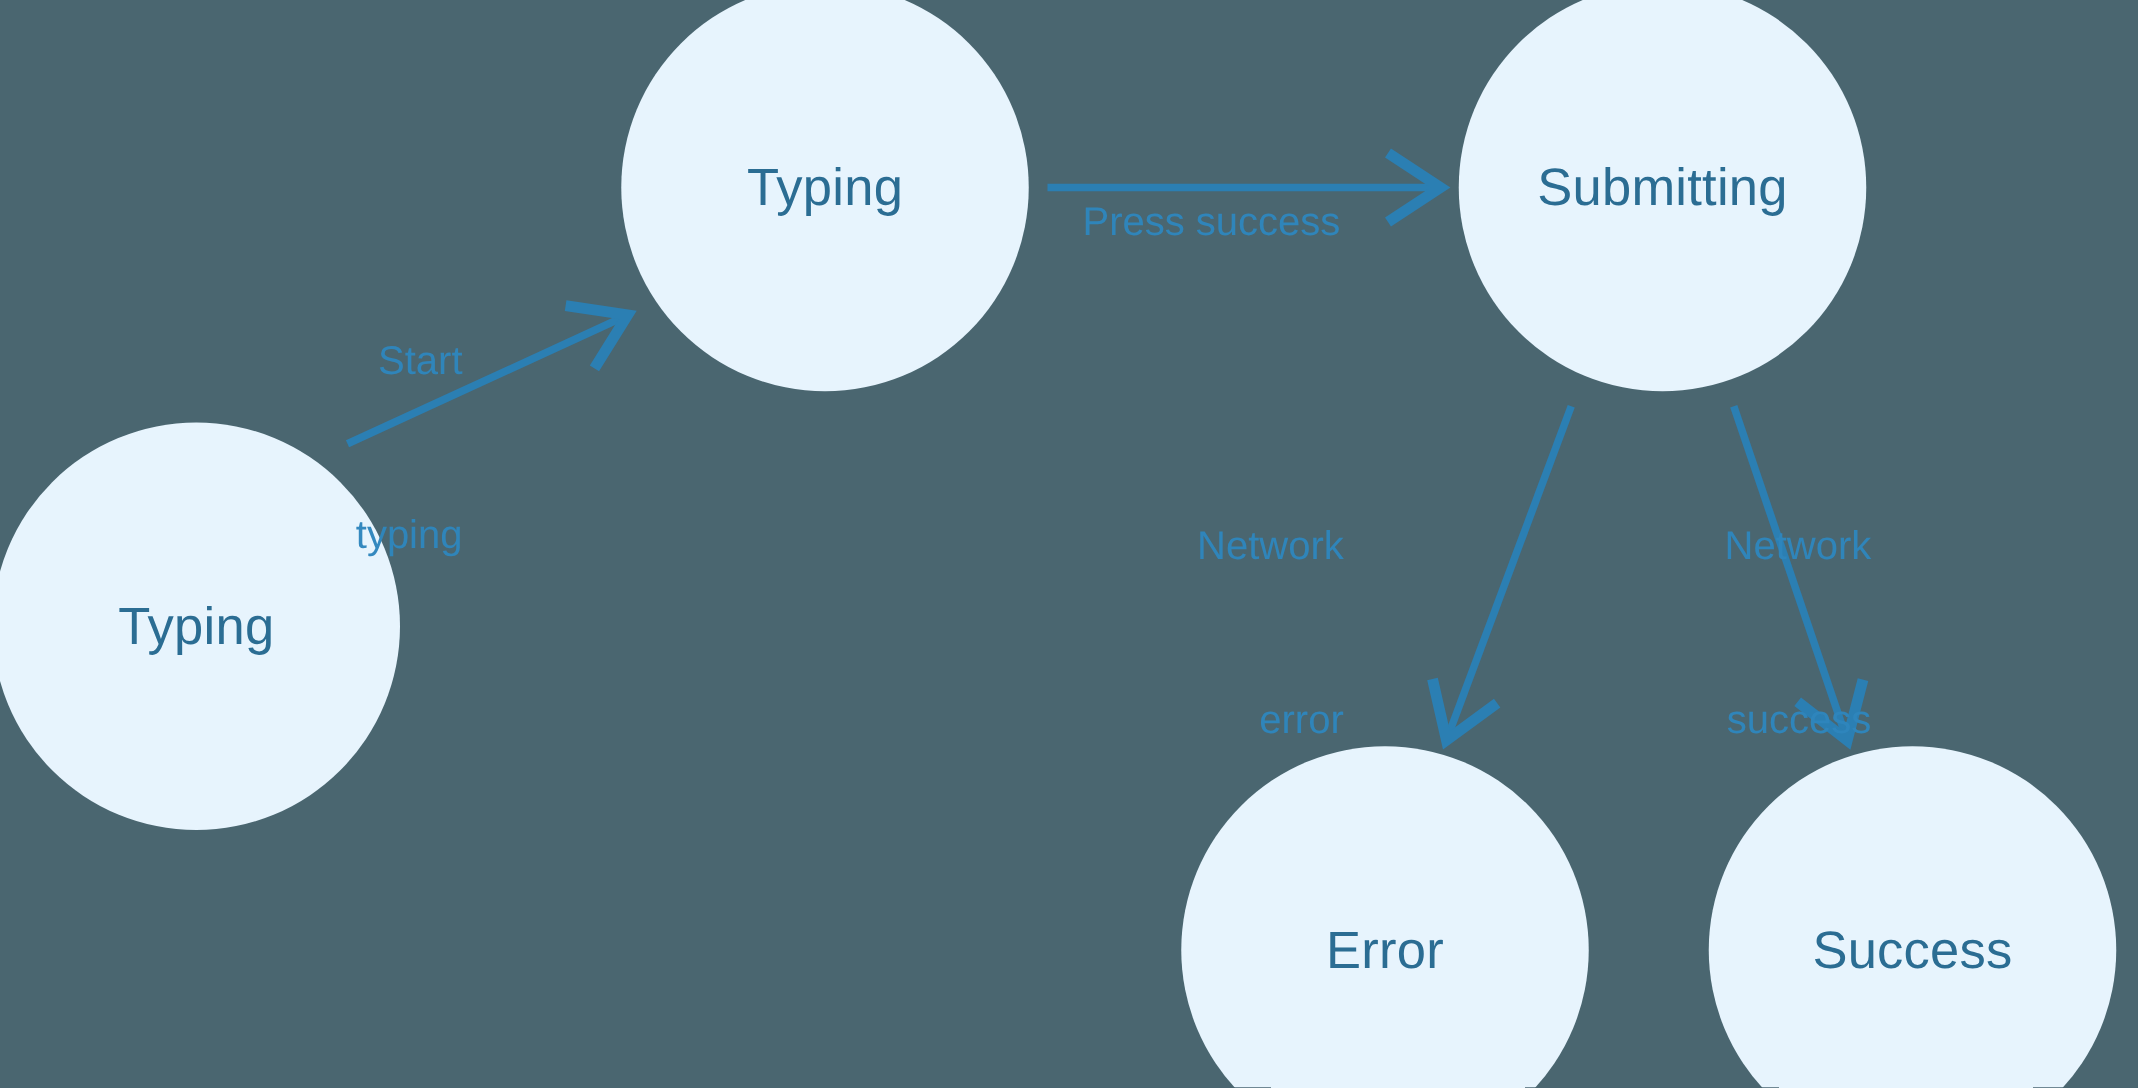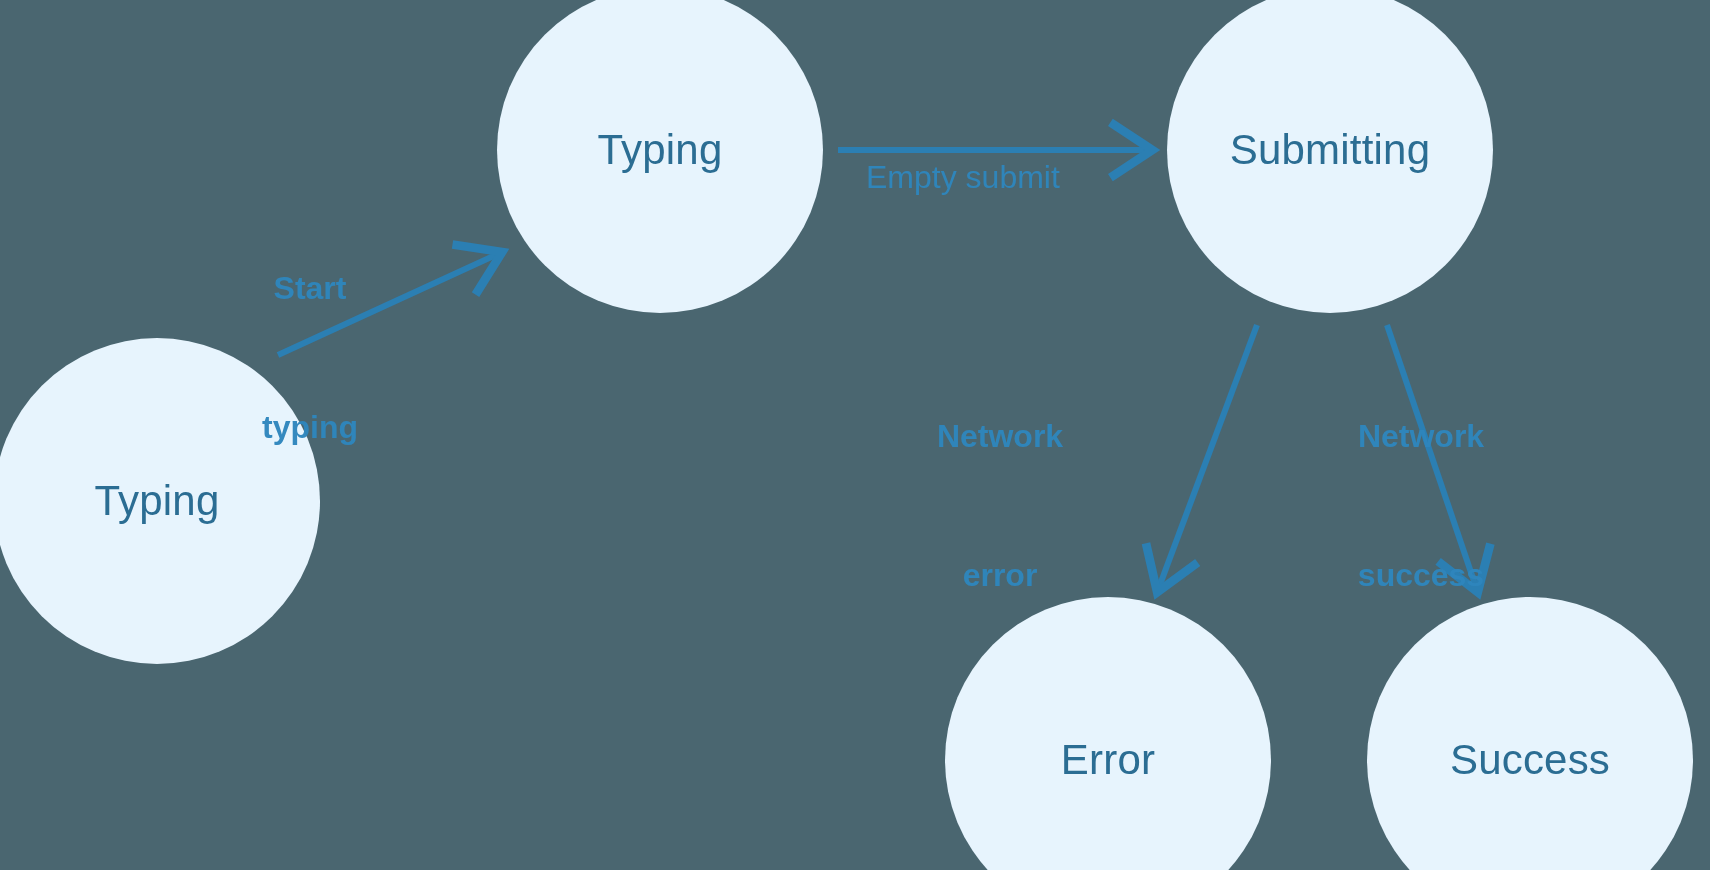--- a/index.html
+++ b/index.html
@@ -41,21 +41,21 @@
   .edge-label {
     position: absolute;
     color: #2f86bd;
     font-size: 32px;
     font-weight: 400;
     line-height: 1.45;
     white-space: pre;
     font-family: "Liberation Sans", sans-serif;
     opacity: 0.97;
   }
-  .edge-label.align-center { text-align: center; font-weight: bold; }
+  .edge-label.align-center { text-align: right; }
   .edge-label.align-left { text-align: left; }
 </style>
 </head>
 <body>
 
 <div id="stage">
 
   <svg id="edge-layer" viewBox="0 0 1710 870">
     <defs>
       <marker id="ah" markerWidth="11" markerHeight="11" refX="8.2" refY="5.5" orient="auto-start-reverse" markerUnits="strokeWidth">
@@ -91,21 +91,21 @@
   <div class="node" style="left:1367px; top:597px; width:326px; height:326px;">
     <span class="node-label">Success</span>
   </div>
 
   <div class="edge-label align-center" style="left:250px; top:172px; width:120px;">
     <div>Start</div>
     <div>typing</div>
   </div>
 
   <div class="edge-label align-left" style="left:866px; top:61px;">
-    <div>Empty submit</div>
+    <div>Press success</div>
   </div>
 
   <div class="edge-label align-center" style="left:925px; top:320px; width:150px;">
     <div>Network</div>
     <div>error</div>
   </div>
 
   <div class="edge-label align-center" style="left:1345px; top:320px; width:152px;">
     <div>Network</div>
     <div>success</div>

